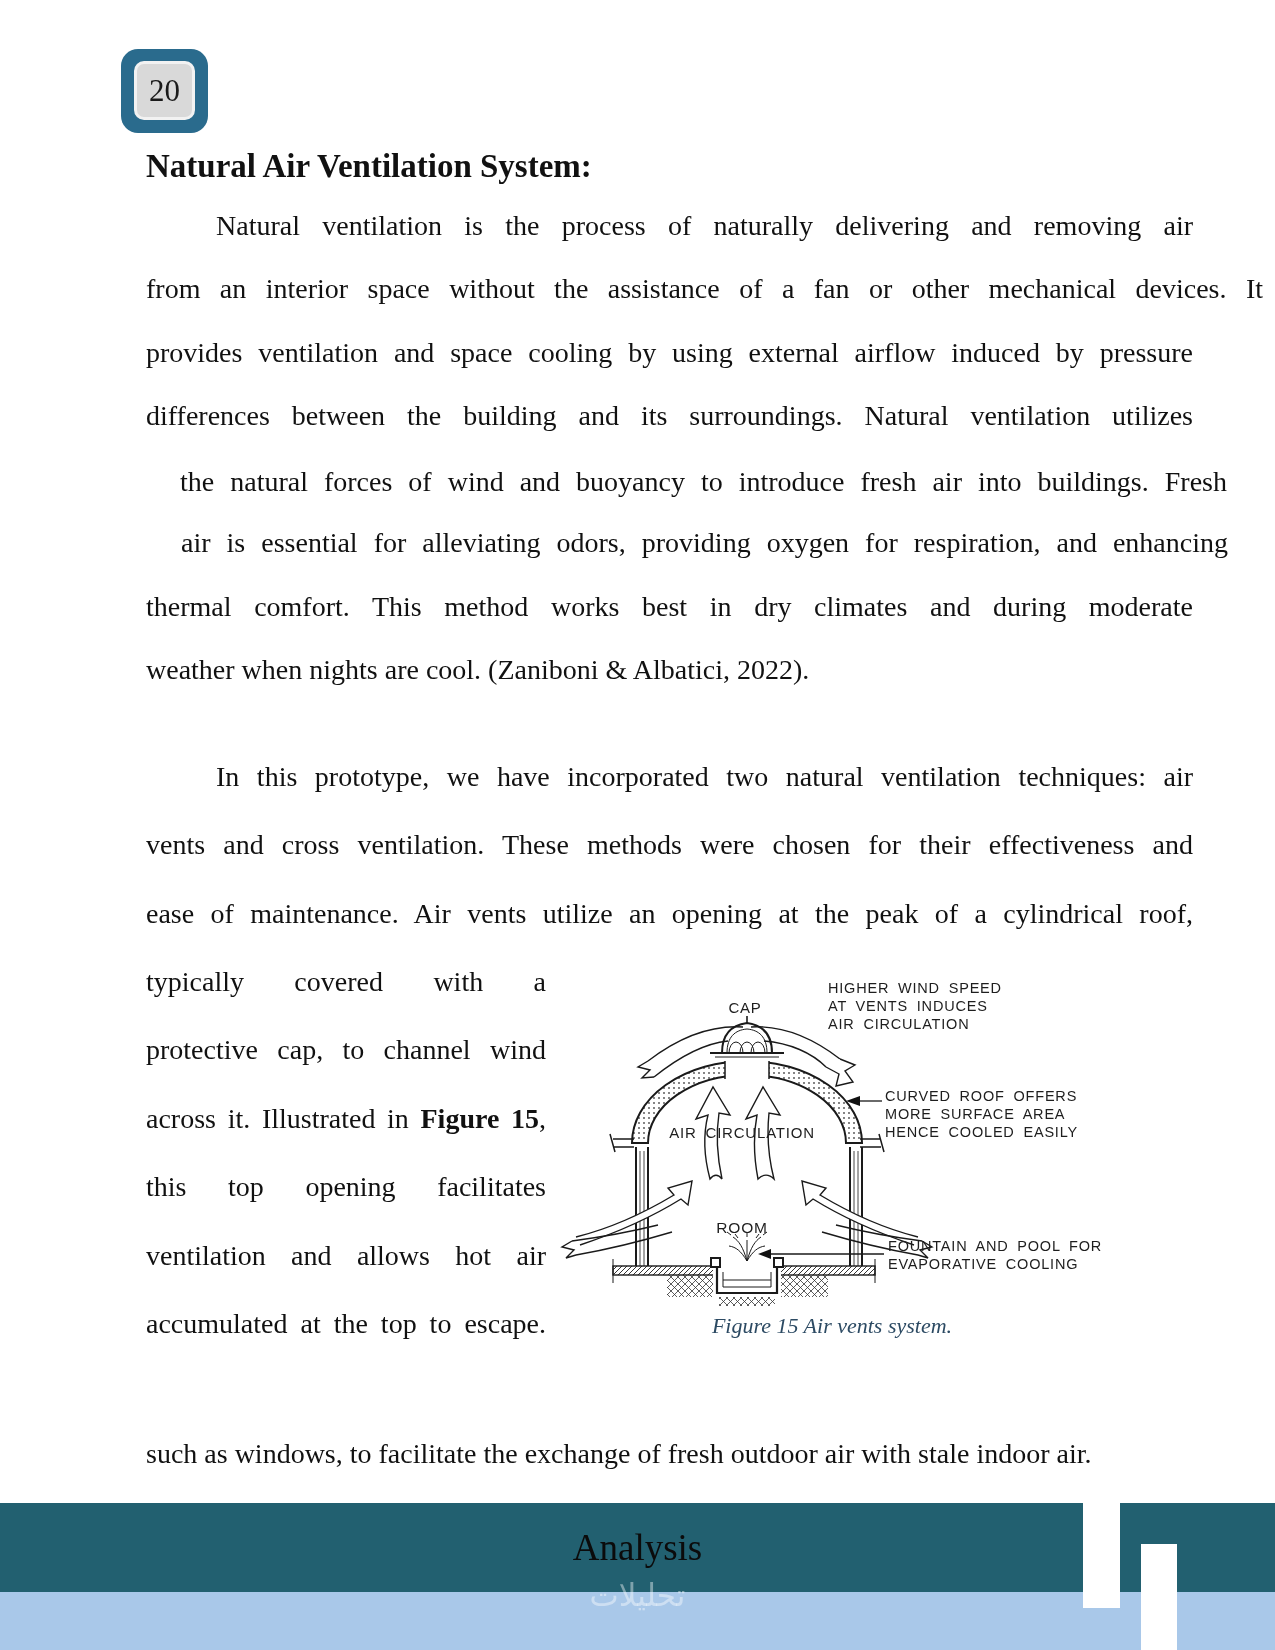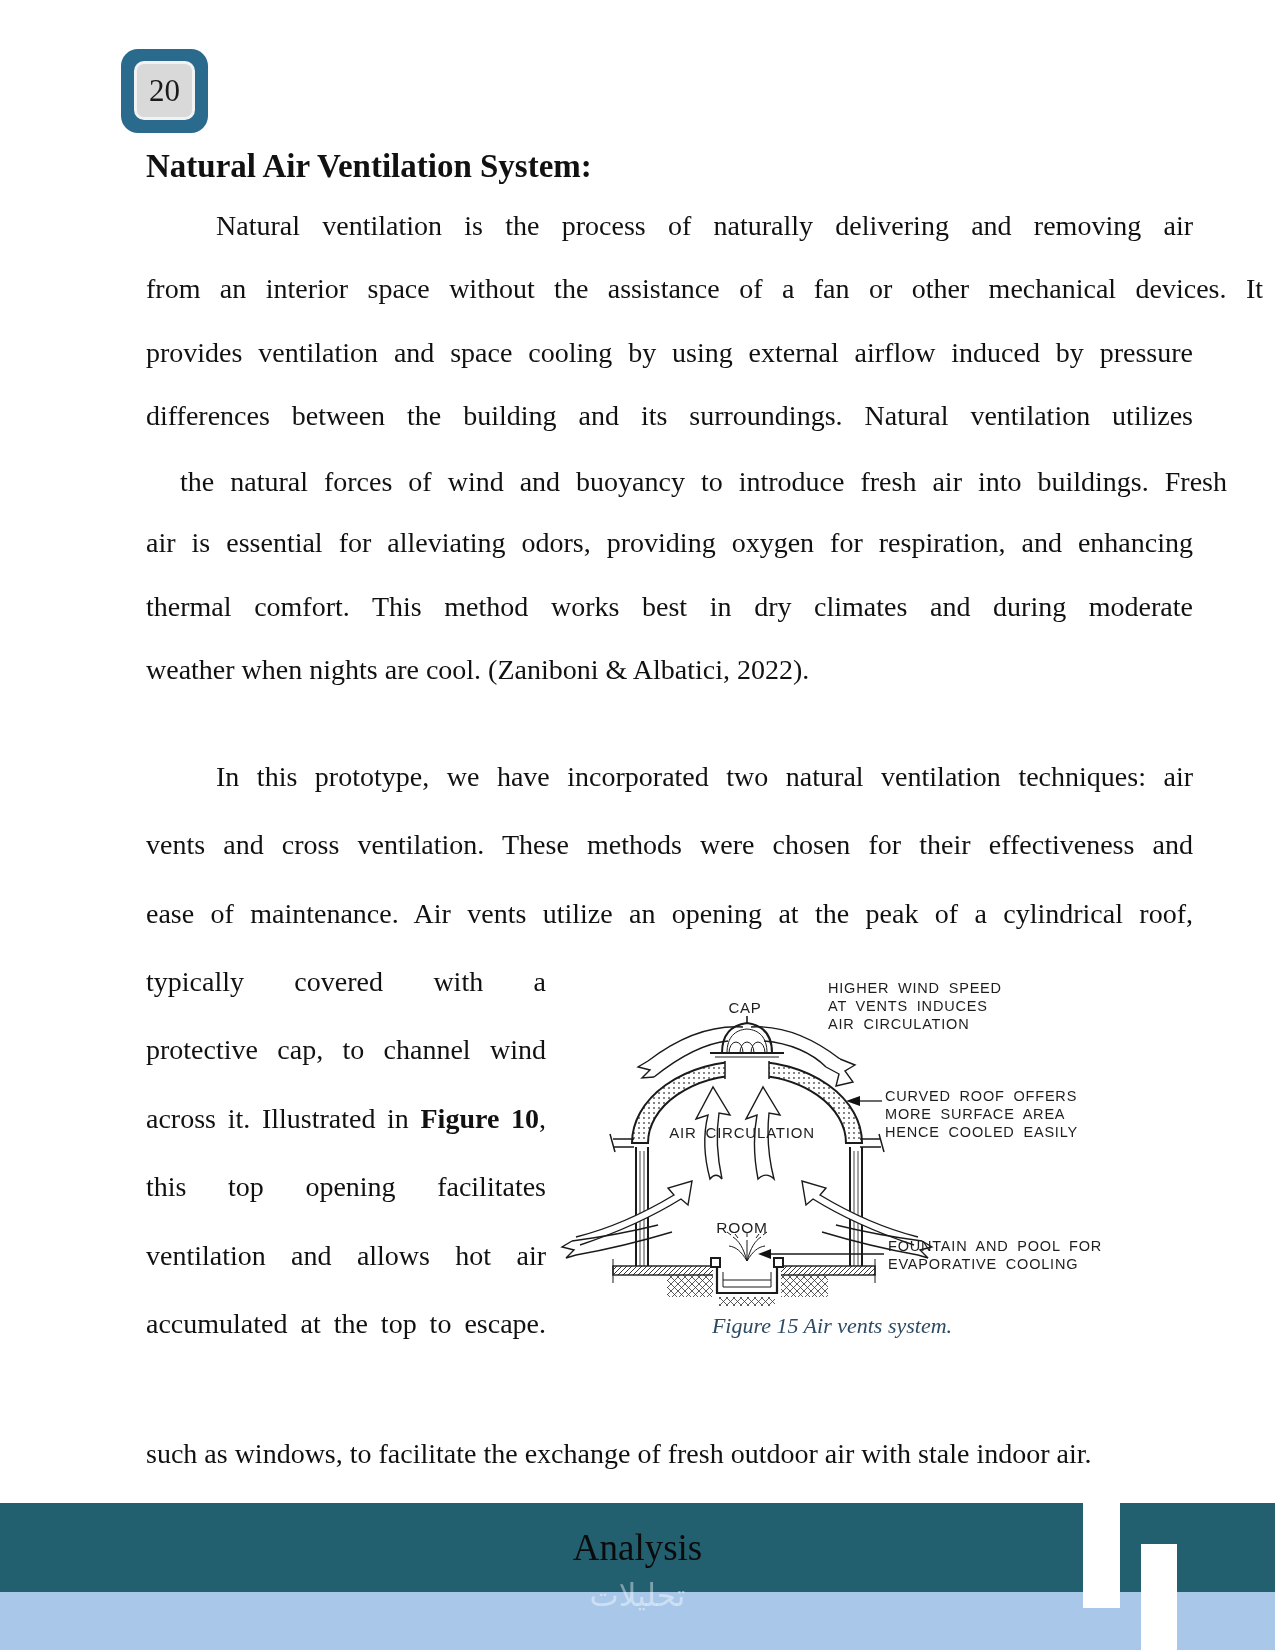--- a/index.html
+++ b/index.html
@@ -72,31 +72,31 @@
 
   <div class="heading">
     <span class="t">Natural Air Ventilation System:</span>
   </div>
 
   <div class="line w-main j ind" style="top: 209px; word-spacing: 15.2797px;"><span class="t">Natural ventilation is the process of naturally delivering and removing air</span></div>
   <div class="line w-wide j" style="top: 272px; word-spacing: 12.423px;"><span class="t">from an interior space without the assistance of a fan or other mechanical devices. It</span></div>
   <div class="line w-main j" style="top: 336px; word-spacing: 8.87216px;"><span class="t">provides ventilation and space cooling by using external airflow induced by pressure</span></div>
   <div class="line w-main j" style="top: 399px; word-spacing: 14.9583px;"><span class="t">differences between the building and its surroundings. Natural ventilation utilizes</span></div>
   <div class="line w-main j" style="top: 465px; word-spacing: 9px; margin-left: 34px;"><span class="t">the natural forces of wind and buoyancy to introduce fresh air into buildings. Fresh</span></div>
-  <div class="line w-main j" style="top: 526px; word-spacing: 9.01278px;"><span class="t">air is essential for alleviating odors, providing oxygen for respiration, and enhancing</span></div>
+  <div class="line w-main j" style="top: 526px; word-spacing: 9.01278px; margin-left: 35px;"><span class="t">air is essential for alleviating odors, providing oxygen for respiration, and enhancing</span></div>
   <div class="line w-main j" style="top: 590px; word-spacing: 15.6307px;"><span class="t">thermal comfort. This method works best in dry climates and during moderate</span></div>
   <div class="line w-main" style="top:653px"><span class="t">weather when nights are cool. (Zaniboni &amp; Albatici, 2022).</span></div>
 
   <div class="line w-main j ind" style="top: 760px; word-spacing: 10.5375px;"><span class="t">In this prototype, we have incorporated two natural ventilation techniques: air</span></div>
   <div class="line w-main j" style="top: 828px; word-spacing: 11.1605px;"><span class="t">vents and cross ventilation. These methods were chosen for their effectiveness and</span></div>
   <div class="line w-main j" style="top: 897px; word-spacing: 9.36607px;"><span class="t">ease of maintenance. Air vents utilize an opening at the peak of a cylindrical roof,</span></div>
 
   <div class="line w-col j" style="top: 965px; word-spacing: 43.401px;"><span class="t">typically covered with a</span></div>
   <div class="line w-col j" style="top: 1033px; word-spacing: 12.3359px;"><span class="t">protective cap, to channel wind</span></div>
-  <div class="line w-col j" style="top: 1102px; word-spacing: 4.67188px;"><span class="t"><span>across it. Illustrated in </span><b>Figure 10</b><span>,</span></span></div>
+  <div class="line w-col j" style="top: 1102px; word-spacing: 4.67188px;"><span class="t"><span>across it. Illustrated in </span><b>Figure 15</b><span>,</span></span></div>
   <div class="line w-col j" style="top: 1170px; word-spacing: 34.5729px;"><span class="t">this top opening facilitates</span></div>
   <div class="line w-col j" style="top: 1239px; word-spacing: 18.3516px;"><span class="t">ventilation and allows hot air</span></div>
   <div class="line w-col j" style="top: 1307px; word-spacing: 5.9875px;"><span class="t">accumulated at the top to escape.</span></div>
 
   <div class="line w-tail" style="top:1437px"><span class="t">such as windows, to facilitate the exchange of fresh outdoor air with stale indoor air.</span></div>
 
   <div class="figure">
     <svg width="560" height="372" viewBox="0 0 560 372" xmlns="http://www.w3.org/2000/svg">
       <defs>
         <pattern id="stip" width="5" height="5" patternUnits="userSpaceOnUse">

